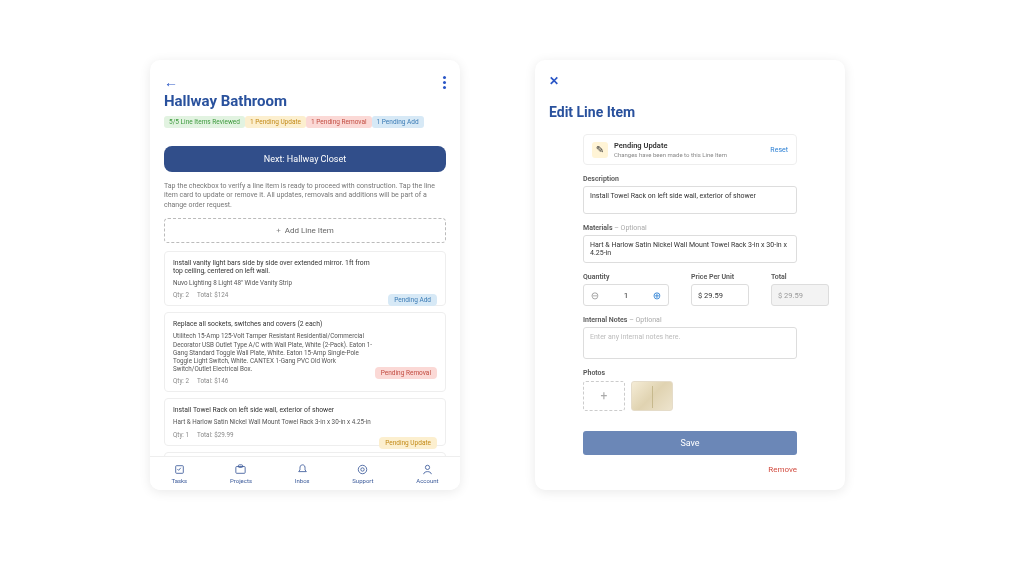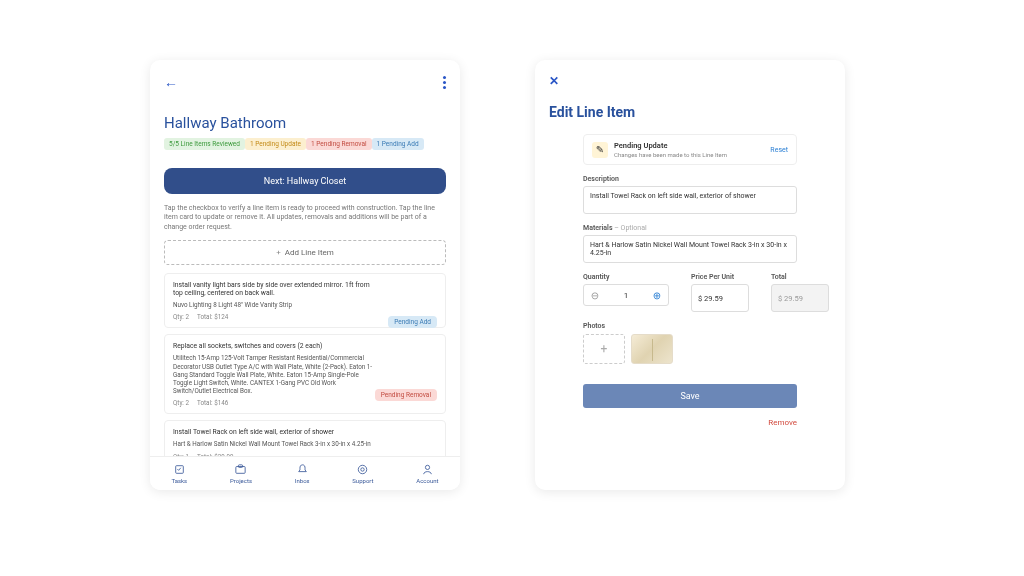--- a/index.html
+++ b/index.html
@@ -22,21 +22,21 @@
     height: 430px;
     overflow: hidden;
     position: relative;
   }
   
   .left-header { padding: 14px 14px 8px; }
   .top-row { display:flex; justify-content:space-between; align-items:center; }
   .back-icon { color:#2a56c6; font-size:14px; font-weight:700; }
   .kebab { color:#2a56c6; display:flex; flex-direction:column; gap:2px; }
   .kebab span { width:3px;height:3px;background:#2a56c6;border-radius:50%; }
-  .title { color:#29519d; font-size:15px; font-weight:400; margin-top:24px; }
+  .title { color:#29519d; font-size:15px; font-weight:700; margin-top:2px; }
   .chips { margin-top:6px; display:flex; gap:0; flex-wrap:wrap; }
   .chip { font-size:6.5px; padding:2px 5px; border-radius:3px; }
   .chip.green { background:#e2f3e1; color:#3c9a3c; }
   .chip.yellow { background:#fcefcf; color:#c38a17; }
   .chip.red { background:#fbd9d6; color:#c24c41; }
   .chip.blue { background:#d7e9f6; color:#3a7bb5; }
   .next-btn { margin:10px 14px 0; background:#314e8a; color:#fff; font-size:9px; text-align:center; padding:8px 0; border-radius:8px; }
   .help-text { padding:10px 14px 8px; color:#777; font-size:7px; line-height:1.35; }
   .add-line { margin:0 14px 8px; border:1px dashed #bbb; border-radius:4px; text-align:center; padding:7px 0; color:#666; font-size:8px; }
   .plus { margin-right:4px; color:#888; }
@@ -67,21 +67,21 @@
   .label { font-size:7px; color:#555; font-weight:600; margin-bottom:3px; }
   .optional { color:#aaa; font-weight:400; font-style:normal; }
   .field, .textarea { border:1px solid #ddd; border-radius:3px; padding:5px 6px; font-size:7px; width:100%; background:#fff; color:#333; }
   .textarea { min-height:28px; }
   .group { margin-bottom:10px; }
   .qty-row { display:flex; gap:22px; }
   .qty-stepper { display:flex; align-items:center; border:1px solid #ddd; border-radius:3px; height:22px; width:86px; }
   .qbtn { width:22px; text-align:center; color:#999; font-size:10px; }
   .qbtn.active { color:#2a7fd4; }
   .qval { flex:1; text-align:center; font-size:8px; }
-  .price-field { border:1px solid #ddd; border-radius:3px; width:58px; height:28px; display:flex; align-items:center; padding:0 6px; font-size:7.5px; }
+  .price-field { border:1px solid #ddd; border-radius:3px; width:58px; height:22px; display:flex; align-items:center; padding:0 6px; font-size:7.5px; }
   .total-field { background:#f3f3f3; color:#999; }
   .notes-area { border:1px solid #ddd; border-radius:3px; padding:5px 6px; min-height:32px; font-size:7px; color:#bbb; }
   .photos-row { display:flex; gap:6px; margin-top:4px; }
   .photo-add { width:42px; height:30px; border:1px dashed #ccc; border-radius:3px; display:flex; align-items:center; justify-content:center; color:#aaa; font-size:12px; }
   .photo-thumb { width:42px; height:30px; border-radius:3px; border:1px solid #e5dcc9; background:linear-gradient(135deg,#f5ecd6 0%,#e0d3b1 50%,#ede4cd 100%); position:relative; }
   .photo-thumb::after { content:""; position:absolute; left:50%; top:4px; width:1px; height:22px; background:#c7b98d; }
   .save-btn { background:#6b87b7; color:#fff; text-align:center; padding:7px 0; border-radius:3px; font-size:9px; margin-top:20px; }
   .remove-link { color:#d24b3f; text-align:right; font-size:8px; margin-top:10px; }
 </style>
 </head>
@@ -103,21 +103,21 @@
         <span class="chip yellow">1 Pending Update</span>
         <span class="chip red">1 Pending Removal</span>
         <span class="chip blue">1 Pending Add</span>
       </div>
   </div>
   <div class="next-btn">Next: Hallway Closet</div>
   <div class="help-text">Tap the checkbox to verify a line item is ready to proceed with construction. Tap the line item card to update or remove it. All updates, removals and additions will be part of a change order request.</div>
   <div class="add-line"><span class="plus">+</span><span>Add Line Item</span></div>
   <div id="line-items">
       <div class="line-item">
-        <div class="li-desc">Install vanity light bars side by side over extended mirror. 1ft from top ceiling, centered on back wall.</div>
+        <div class="li-desc">Install vanity light bars side by side over extended mirror. 1ft from top ceiling, centered on left wall.</div>
         <div class="li-mat">Nuvo Lighting 8 Light 48" Wide Vanity Strip</div>
         <div class="li-meta"><span>Qty: 2</span><span>Total: $124</span></div>
         <div class="li-badge blue">Pending Add</div>
       </div>
       <div class="line-item">
         <div class="li-desc">Replace all sockets, switches and covers (2 each)</div>
         <div class="li-mat">Utilitech 15-Amp 125-Volt Tamper Resistant Residential/Commercial Decorator USB Outlet Type A/C with Wall Plate, White (2-Pack). Eaton 1-Gang Standard Toggle Wall Plate, White. Eaton 15-Amp Single-Pole Toggle Light Switch, White. CANTEX 1-Gang PVC Old Work Switch/Outlet Electrical Box.</div>
         <div class="li-meta"><span>Qty: 2</span><span>Total: $146</span></div>
         <div class="li-badge red">Pending Removal</div>
       </div>
@@ -208,20 +208,24 @@
       <div>
         <div class="label">Price Per Unit</div>
         <div class="price-field">$ 29.59</div>
       </div>
       <div>
         <div class="label">Total</div>
         <div class="price-field total-field">$ 29.59</div>
       </div>
     </div>
 
+    <div class="group">
+      <div class="label"><span>Internal Notes</span> <span class="optional">– Optional</span></div>
+      <div class="notes-area">Enter any internal notes here.</div>
+    </div>
 
     <div class="group">
       <div class="label">Photos</div>
       <div class="photos-row">
         <div class="photo-add">+</div>
         <div class="photo-thumb"></div>
       </div>
     </div>
 
     <div class="save-btn">Save</div>

